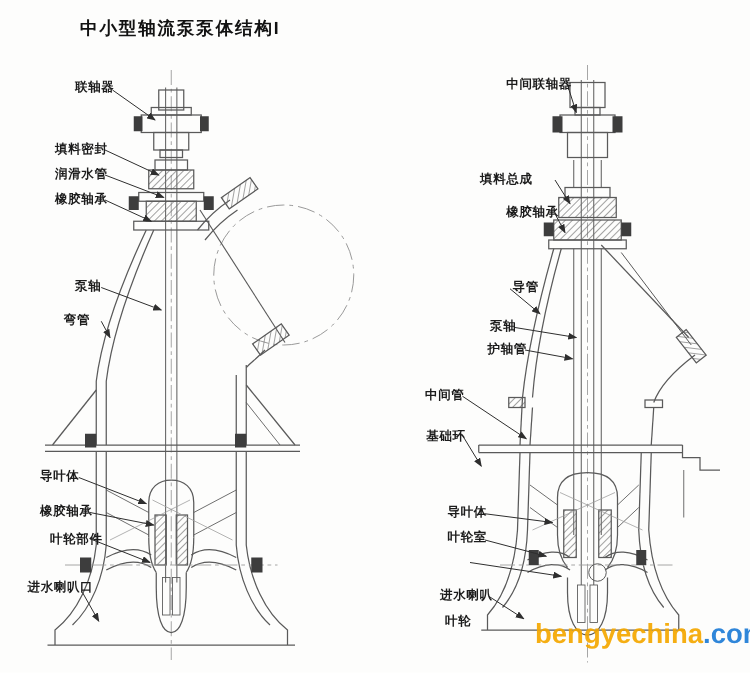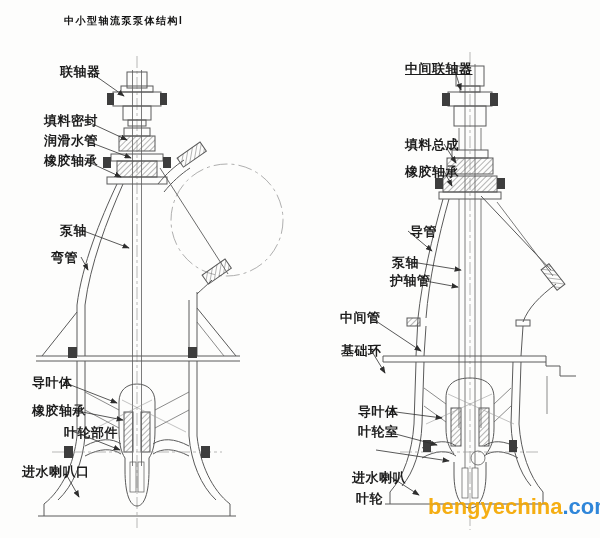--- a/index.html
+++ b/index.html
@@ -1,20 +1,20 @@
 <!DOCTYPE html>
 <html><head>
 <meta charset="utf-8">
 <style>
   html,body{margin:0;padding:0;}
   .stage{position:relative;width:600px;height:538px;background:#fdfdfc;overflow:hidden;
          font-family:"Liberation Sans",sans-serif;}
-  .title{position:absolute;font-size:10px;font-weight:bold;color:#121212;
+  .title{position:absolute;font-size:14px;font-weight:bold;color:#121212;
          letter-spacing:1.5px;white-space:nowrap;}
-  .lbl{position:absolute;font-size:13px;font-weight:bold;color:#1c1c1c;
+  .lbl{position:absolute;font-size:10px;font-weight:bold;color:#1c1c1c;
        white-space:nowrap;letter-spacing:0.5px;}
   .wm{position:absolute;left:428px;top:494px;font-size:22px;font-weight:bold;
       white-space:nowrap;opacity:0.92;}
   .wm .name{color:#F5A800;}
   .wm .tld{color:#1E7CD7;}
   svg.draw{position:absolute;left:0;top:0;}
 </style>
 </head>
 <body>
 
@@ -264,25 +264,25 @@
   <div class="title" style="left:64px;top:14px;">中小型轴流泵泵体结构I</div>
 
   <div class="lbl" style="left:60px;top:63px;">联轴器</div>
   <div class="lbl" style="left:44px;top:112px;text-align:center;">填料密封</div>
   <div class="lbl" style="left:44px;top:132px;">润滑水管</div>
   <div class="lbl" style="left:44px;top:152px;">橡胶轴承</div>
   <div class="lbl" style="left:60px;top:222px;">泵轴</div>
   <div class="lbl" style="left:51px;top:249px;">弯管</div>
   <div class="lbl" style="left:32px;top:374px;">导叶体</div>
   <div class="lbl" style="left:32px;top:402px;">橡胶轴承</div>
-  <div class="lbl" style="left:40px;top:424px;padding-left:24px;">叶轮部件</div>
+  <div class="lbl" style="left:16px;top:424px;padding-left:24px;">叶轮部件</div>
   <div class="lbl" style="left:22px;top:463px;">进水喇叭口</div>
 
-  <div class="lbl" style="left:405px;top:60px;text-decoration:underline;">中间联轴器</div>
-  <div class="lbl" style="left:405px;top:136px;text-align:center;">填料总成</div>
+  <div class="lbl" style="left:405px;top:60px;">中间联轴器</div>
+  <div class="lbl" style="left:384px;top:136px;text-align:center;">填料总成</div>
   <div class="lbl" style="left:405px;top:163px;">橡胶轴承</div>
   <div class="lbl" style="left:388px;top:223px;margin-left:22px;">导管</div>
   <div class="lbl" style="left:392px;top:254px;">泵轴</div>
   <div class="lbl" style="left:390px;top:272px;">护轴管</div>
   <div class="lbl" style="left:340px;top:309px;">中间管</div>
   <div class="lbl" style="left:341px;top:342px;">基础环</div>
   <div class="lbl" style="left:358px;top:403px;">导叶体</div>
   <div class="lbl" style="left:358px;top:423px;">叶轮室</div>
   <div class="lbl" style="left:356px;top:442px;margin-top:48px;">叶轮</div>
   <div class="lbl" style="left:352px;top:469px;text-align:right;">进水喇叭</div>

